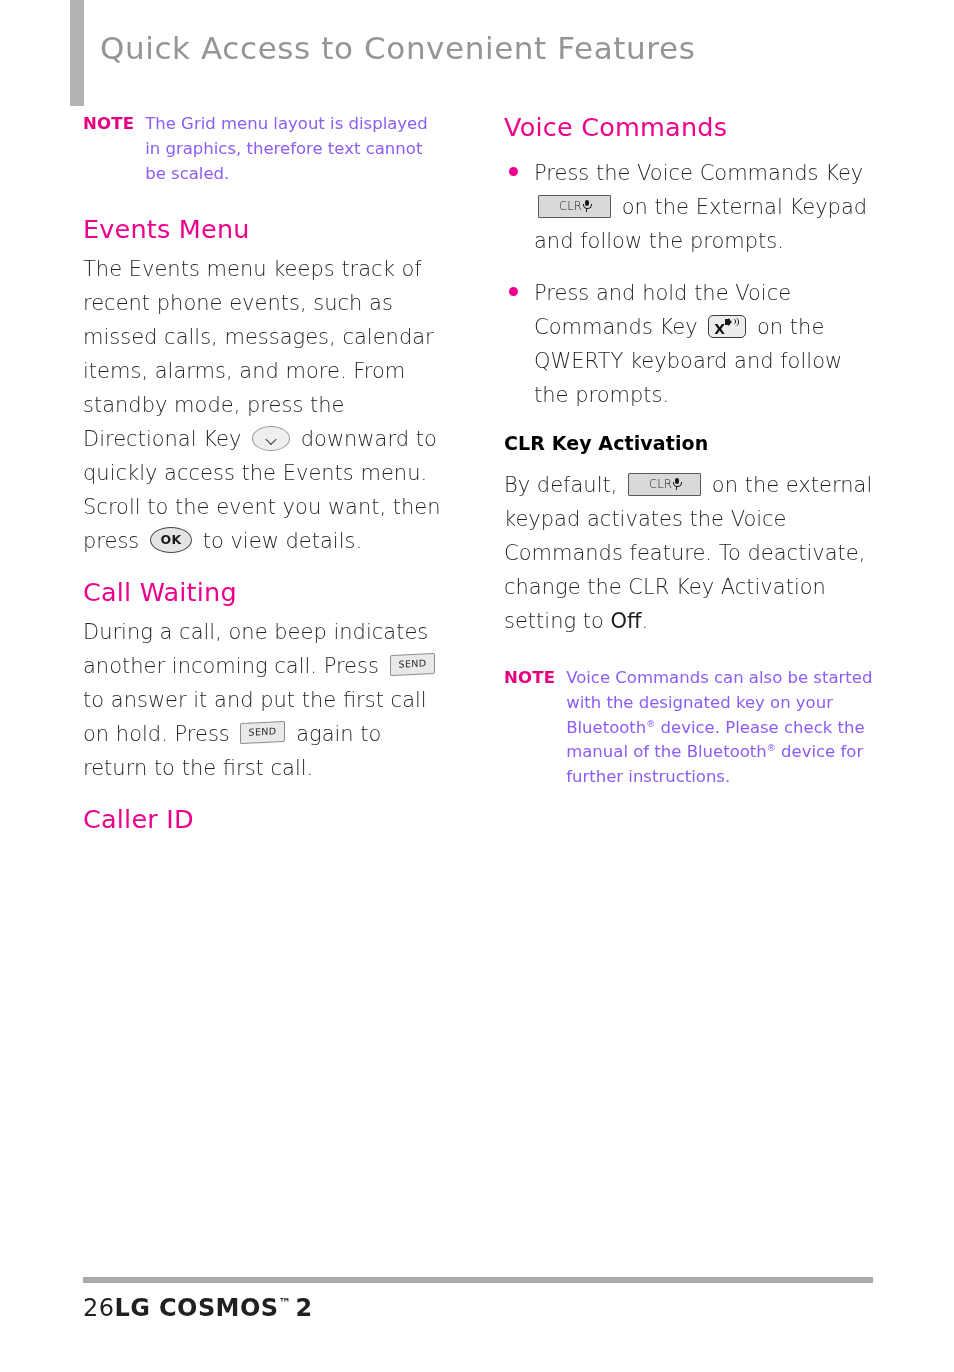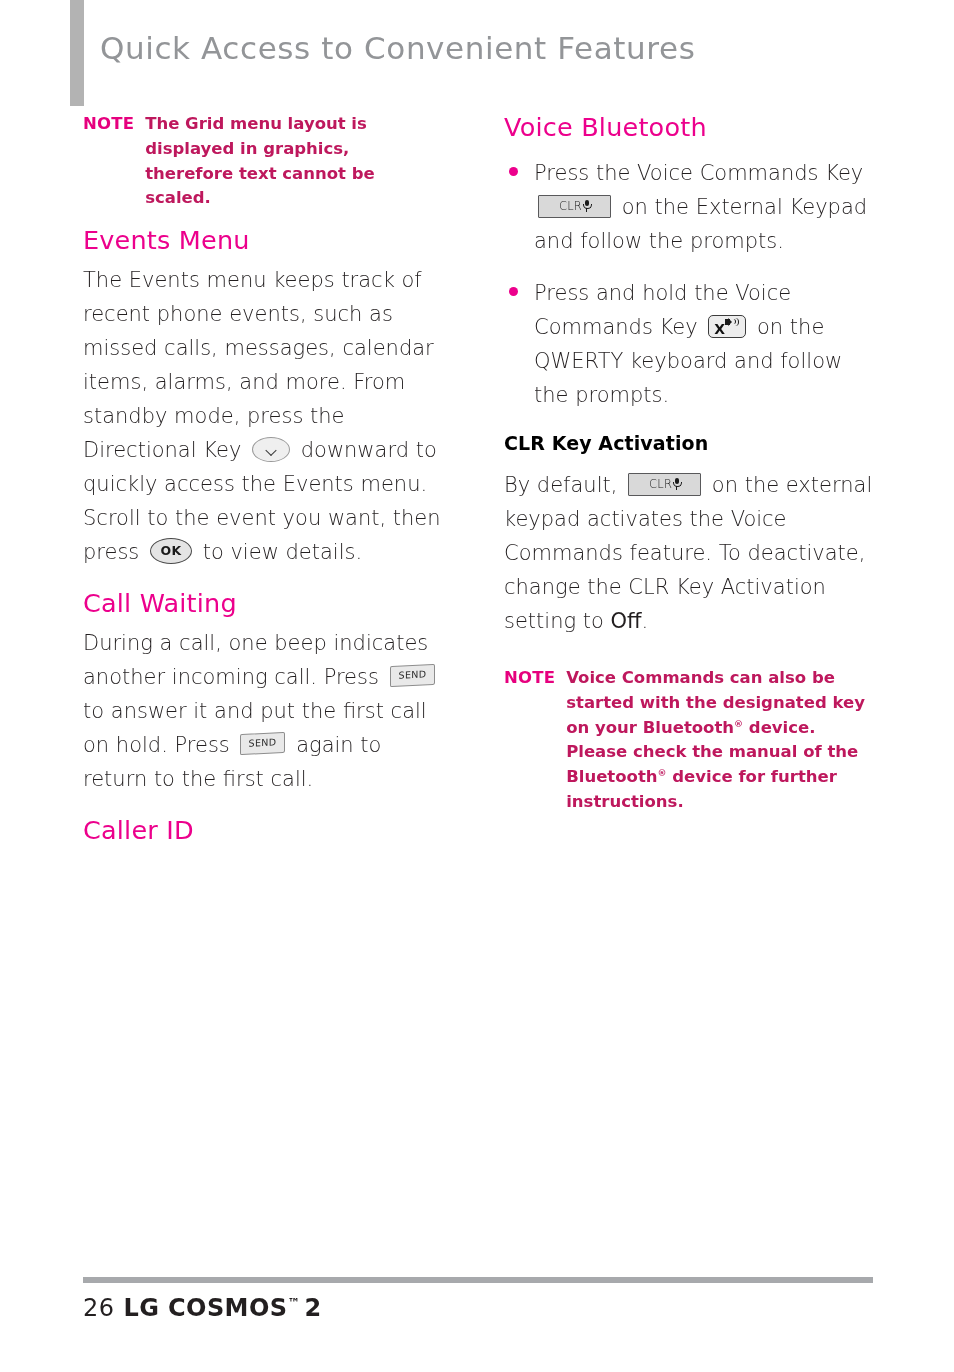--- a/index.html
+++ b/index.html
@@ -59,38 +59,38 @@
   .note-label {
     color: #e6007e;
     font-weight: 700;
     font-size: 16.5px;
     flex: 0 0 auto;
     margin-right: 11px;
     letter-spacing: 0.2px;
     font-family: "DejaVu Sans", sans-serif;
   }
   .note-body {
-    color: #be185d;
+    color: #8b5cf6;
     font-size: 16.5px;
     line-height: 1.5;
     font-family: "DejaVu Sans", sans-serif;
-    font-weight: 700;
+    font-weight: 400;
   }
   .note-body sup { font-size: 9px; vertical-align: super; }
 
   
   h2.section-heading {
     color: #ec008c;
     font-size: 25.5px;
     font-weight: 400;
     margin: 19px 0 8px 0;
     letter-spacing: 0.2px;
     font-family: "DejaVu Sans", sans-serif;
   }
-  h2.section-heading.first { margin-top: 14px; }
+  h2.section-heading.first { margin-top: 28px; }
   h3.sub-heading {
     color: #000000;
     font-size: 19px;
     font-weight: 700;
     margin: 20px 0 14px 0;
     letter-spacing: 0.1px;
     font-family: "DejaVu Sans", sans-serif;
   }
 
   
@@ -297,21 +297,20 @@
     left: 83px;
     top: 1294px;
     font-size: 24px;
     color: #231f20;
     white-space: nowrap;
     font-family: "DejaVu Sans", sans-serif;
   }
   #footer .page-number { font-weight: 400; letter-spacing: 0.5px; }
   #footer .brand {
     font-weight: 700;
-    margin-left: 9px;
     letter-spacing: 0.4px;
   }
   #footer .tm { font-size: 12px; vertical-align: 9px; font-weight: 700; }
 </style>
 </head>
 <body>
 
 <div id="header-bar"></div>
 <div id="page-title">Quick Access to Convenient Features</div>
 
@@ -339,21 +338,21 @@
     <span class="key key-send">SEND</span>
     <span>again to return to the first call.</span>
   </p>
 
   <h2 class="section-heading">Caller ID</h2>
 
 </div>
 
 <div id="right-column" class="column">
 
-  <h2 class="section-heading first" style="margin-top:0">Voice Bluetooth</h2>
+  <h2 class="section-heading first" style="margin-top:0">Voice Commands</h2>
 
   <ul class="bullet-list">
     <li>
       <span class="bullet-dot"></span>
       <span>Press the Voice Commands Key</span>
       <span class="key key-clr"><span>CLR</span><span class="mic-icon"><span class="cap"></span><span class="arc"></span><span class="stem"></span></span></span>
       <span>on the External Keypad and follow the prompts.</span>
     </li>
     <li>
       <span class="bullet-dot"></span>

